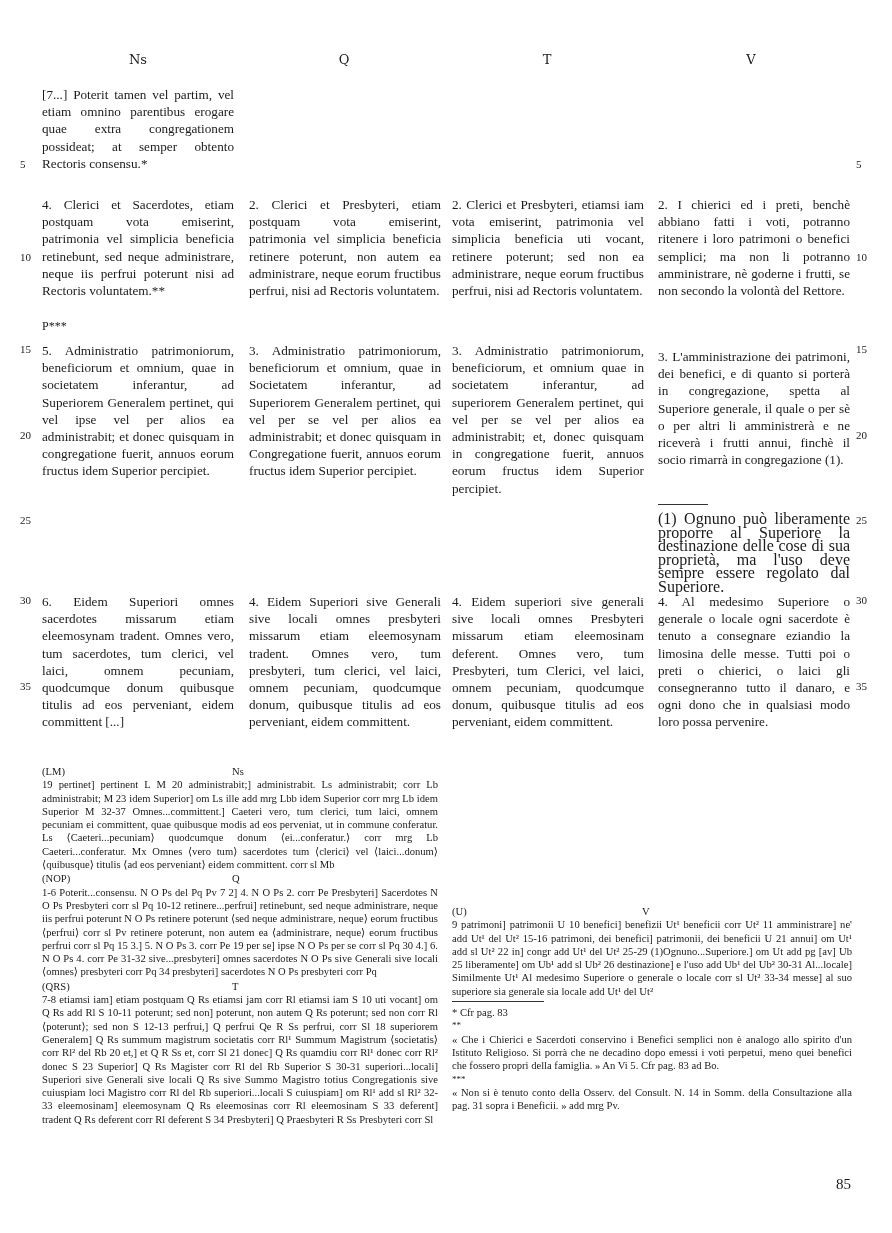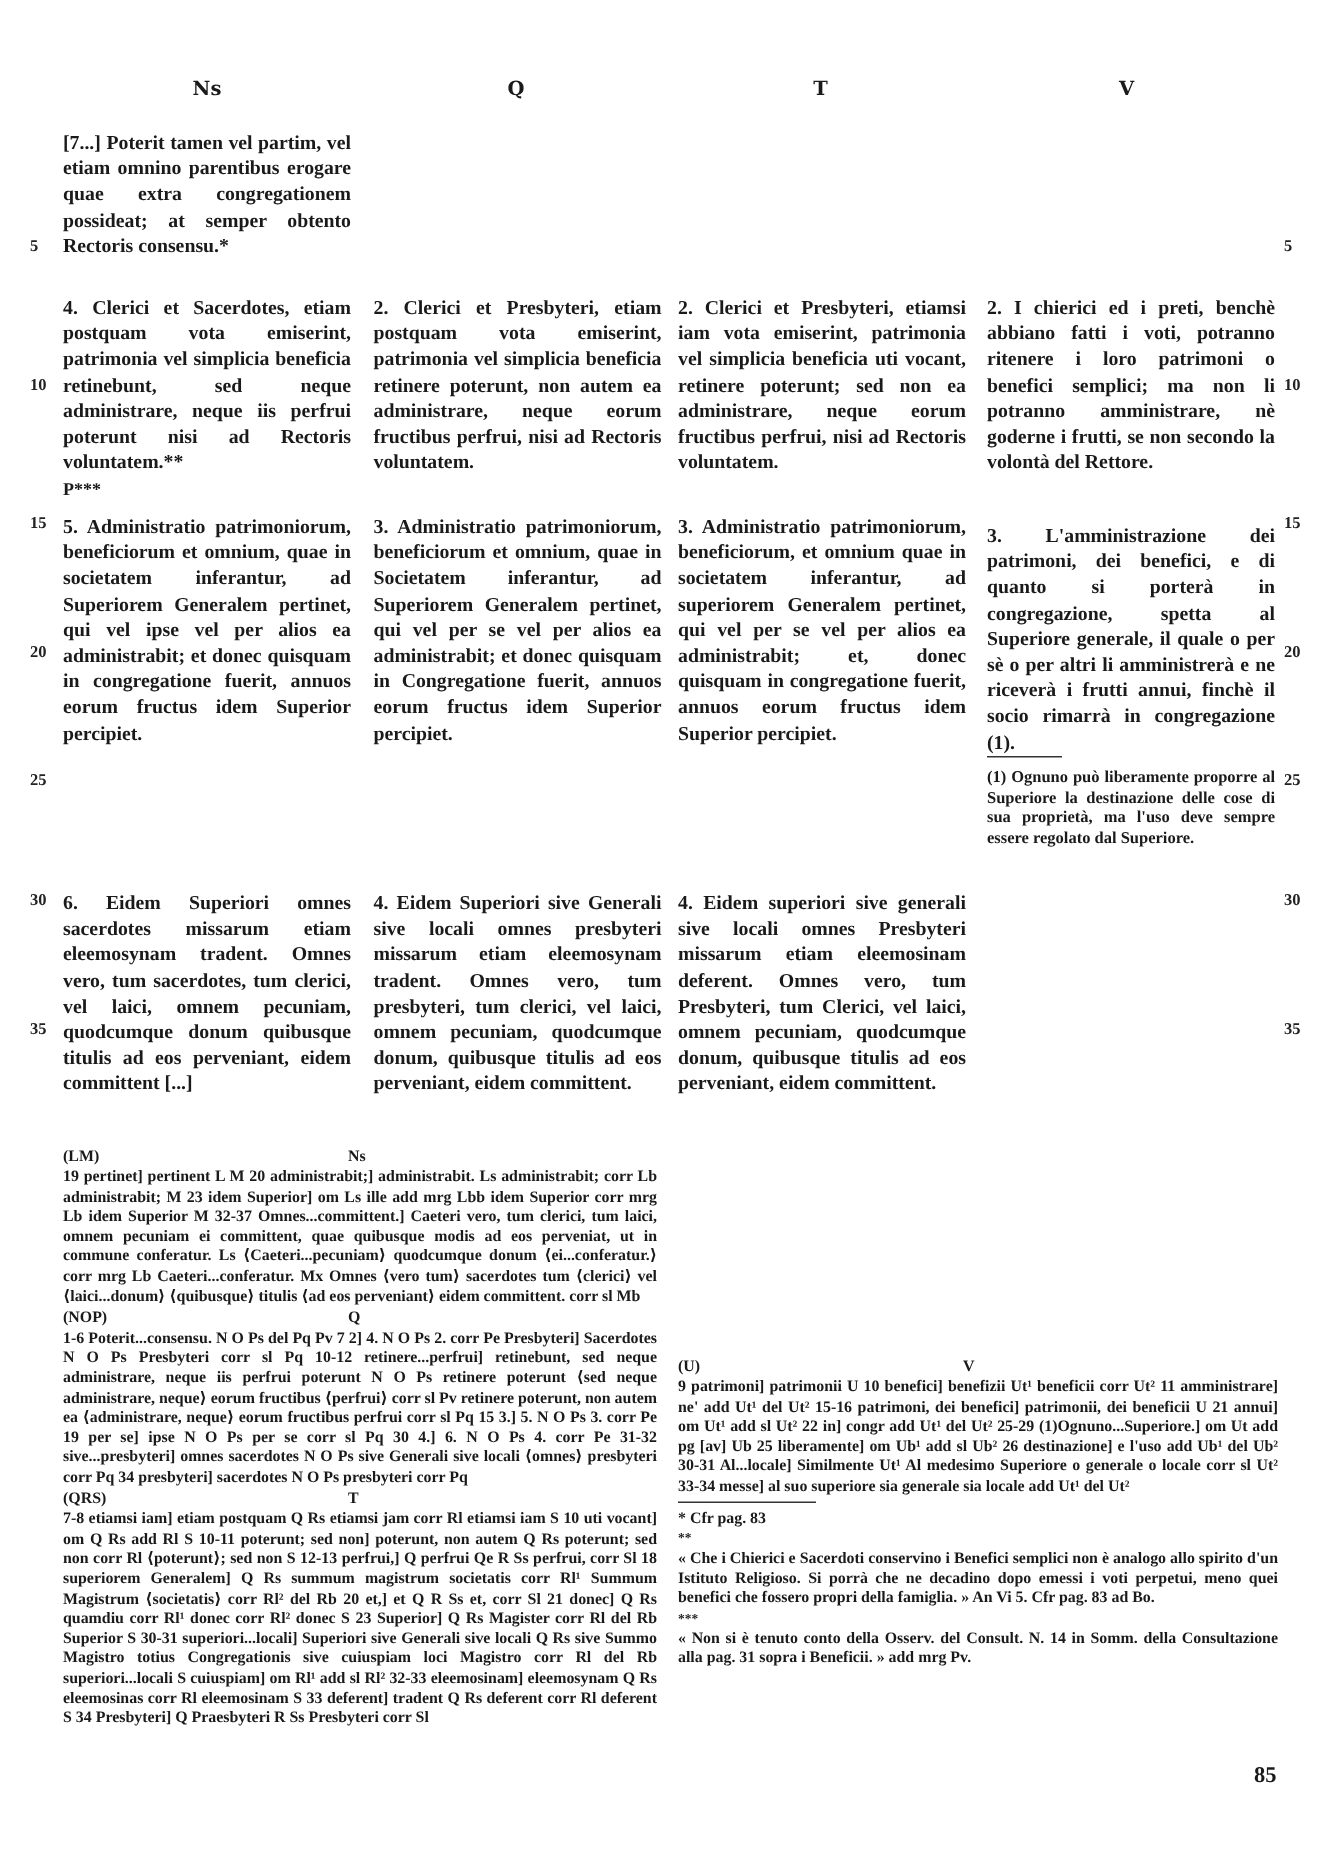--- a/index.html
+++ b/index.html
@@ -1,21 +1,21 @@
 <!DOCTYPE html>
 <html><head>
 <meta charset="utf-8">
 <style>
   html, body { margin: 0; padding: 0; background: #ffffff; }
   body {
     width: 892px; height: 1233px; position: relative; overflow: hidden;
     font-family: "DejaVu Serif", "Liberation Serif", serif;
     color: #1a1a1a;
   }
-  .page { position: absolute; left: 0; top: 0; width: 892px; height: 1007px; font-weight: bold; }
+  .page { position: absolute; left: 0; top: 0; width: 892px; height: 1007px; }
 
   .colhead {
     position: absolute; top: 52px; font-size: 13px; text-align: center; width: 60px;
   }
 
   .block {
     position: absolute;
     font-family: "Liberation Serif", "DejaVu Serif", serif;
     font-size: 13.2px; line-height: 17.2px;
     text-align: justify;
@@ -28,21 +28,21 @@
 
   .lineno {
     position: absolute; font-family: "Liberation Serif", serif;
     font-size: 11px; color: #222;
   }
   .lineno.left { left: 20px; }
   .lineno.right { left: 856px; }
 
   .smallnote {
     position: absolute; left: 658px; width: 192px; top: 512px;
-    font-family: "Liberation Serif", serif; font-size: 11px; line-height: 13.6px;
+    font-family: "Liberation Serif", serif; font-size: 16px; line-height: 13.6px;
     text-align: justify;
   }
   .noterule { position: absolute; left: 658px; top: 504px; width: 50px; height: 1px; background: #333; }
 
   .app {
     position: absolute;
     font-family: "Liberation Serif", "DejaVu Serif", serif;
     font-size: 10.6px; line-height: 13.3px; text-align: justify;
   }
   .app.left { left: 42px; width: 396px; top: 765px; }
@@ -96,20 +96,21 @@
   <div class="block c2" style="top:593px;">4. Eidem Superiori sive Generali sive locali omnes presbyteri missarum etiam eleemosynam tradent. Omnes vero, tum presbyteri, tum clerici, vel laici, omnem pecuniam, quodcumque donum, quibusque titulis ad eos perveniant, eidem committent.</div>
 
   <div class="block c3" style="top:196px;">2. Clerici et Presbyteri, etiamsi iam vota emiserint, patrimonia vel simplicia beneficia uti vocant, retinere poterunt; sed non ea administrare, neque eorum fructibus perfrui, nisi ad Rectoris voluntatem.</div>
   <div class="block c3" style="top:342px;">3. Administratio patrimoniorum, beneficiorum, et omnium quae in societatem inferantur, ad superiorem Generalem pertinet, qui vel per se vel per alios ea administrabit; et, donec quisquam in congregatione fuerit, annuos eorum fructus idem Superior percipiet.</div>
   <div class="block c3" style="top:593px;">4. Eidem superiori sive generali sive locali omnes Presbyteri missarum etiam eleemosinam deferent. Omnes vero, tum Presbyteri, tum Clerici, vel laici, omnem pecuniam, quodcumque donum, quibusque titulis ad eos perveniant, eidem committent.</div>
 
   <div class="block c4" style="top:196px;">2. I chierici ed i preti, benchè abbiano fatti i voti, potranno ritenere i loro patrimoni o benefici semplici; ma non li potranno amministrare, nè goderne i frutti, se non secondo la volontà del Rettore.</div>
   <div class="block c4" style="top:348px;">3. L'amministrazione dei patrimoni, dei benefici, e di quanto si porterà in congregazione, spetta al Superiore generale, il quale o per sè o per altri li amministrerà e ne riceverà i frutti annui, finchè il socio rimarrà in congregazione (1).</div>
   <div class="noterule"></div>
   <div class="smallnote">(1) Ognuno può liberamente proporre al Superiore la destinazione delle cose di sua proprietà, ma l'uso deve sempre essere regolato dal Superiore.</div>
+  <div class="block c4" style="top:593px;">4. Al medesimo Superiore o generale o locale ogni sacerdote è tenuto a consegnare eziandio la limosina delle messe. Tutti poi o preti o chierici, o laici gli consegneranno tutto il danaro, e ogni dono che in qualsiasi modo loro possa pervenire.</div>
 
   <div class="app left">
     <div class="hdr">
       <span class="sig">(LM)</span>
       <span class="mid">Ns</span>
     </div>
     <p>19 pertinet] pertinent L M   20 administrabit;] administrabit. Ls administrabit; corr Lb administrabit; M   23 idem Superior] om Ls ille add mrg Lbb idem Superior corr mrg Lb idem Superior M   32-37 Omnes...committent.] Caeteri vero, tum clerici, tum laici, omnem pecuniam ei committent, quae quibusque modis ad eos perveniat, ut in commune conferatur. Ls ⟨Caeteri...pecuniam⟩ quodcumque donum ⟨ei...conferatur.⟩ corr mrg Lb Caeteri...conferatur. Mx Omnes ⟨vero tum⟩ sacerdotes tum ⟨clerici⟩ vel ⟨laici...donum⟩ ⟨quibusque⟩ titulis ⟨ad eos perveniant⟩ eidem committent. corr sl Mb</p>
 
     <div class="hdr" style="margin-top:1px;align-items:flex-end;">
       <span class="sig">(NOP)</span>

